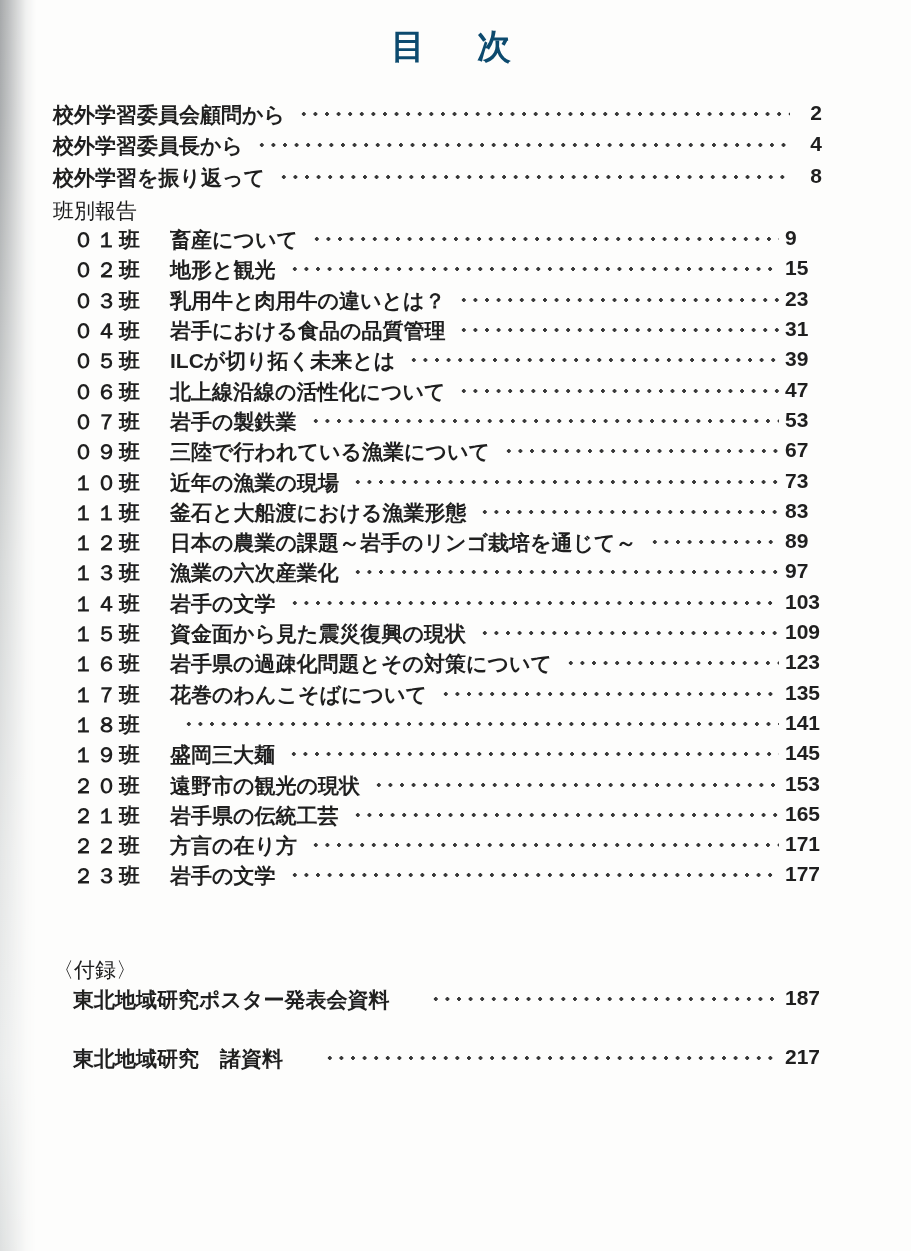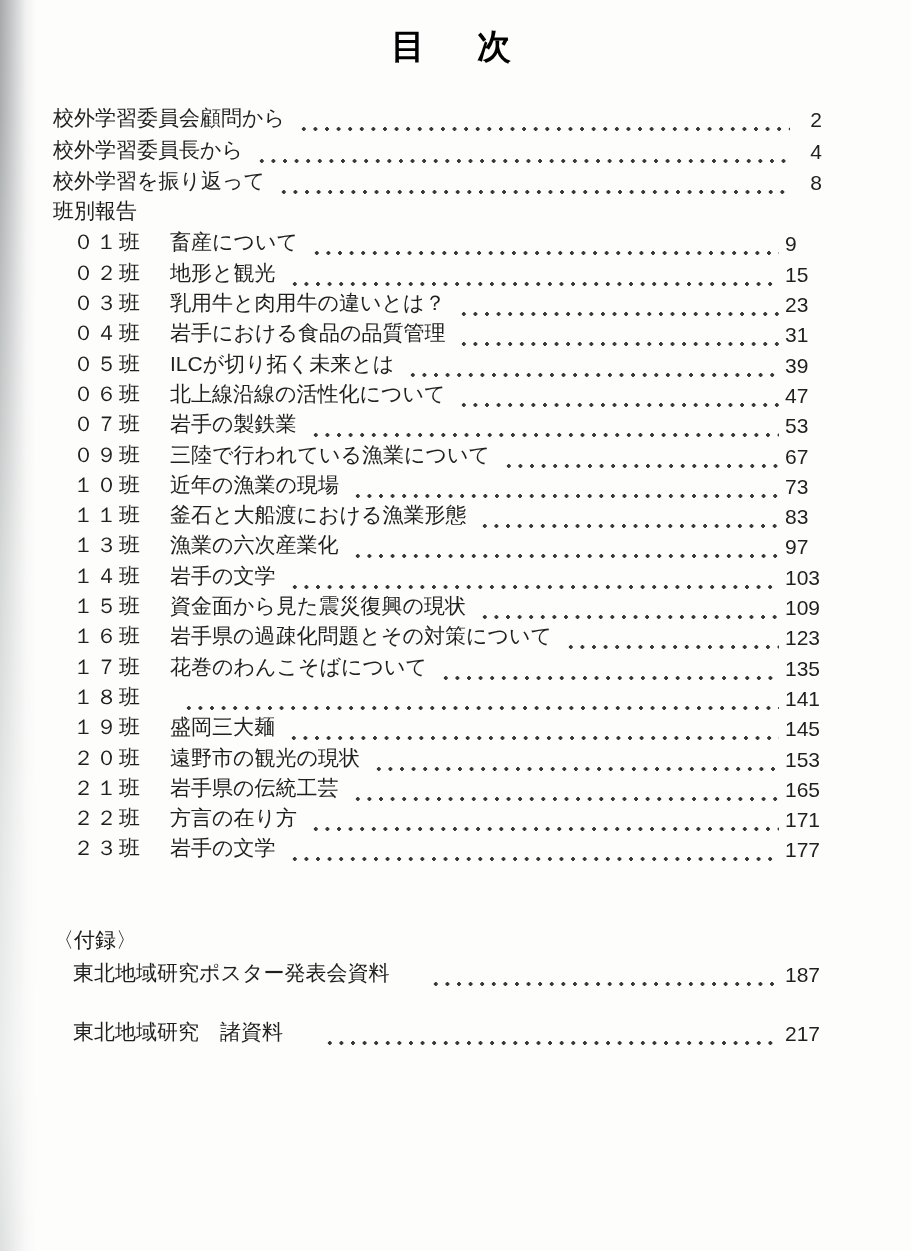--- a/index.html
+++ b/index.html
@@ -16,26 +16,26 @@
     background:linear-gradient(to bottom,
       #96999b 0%, #9b9ea0 9%, #b0b3b4 24%, #cdd0d0 45%,
       #dfe1e1 68%, #e6e8e8 85%, #d7dada 100%);
     -webkit-mask-image:linear-gradient(to right, rgba(0,0,0,.85) 0%, rgba(0,0,0,.45) 40%, rgba(0,0,0,.12) 72%, rgba(0,0,0,0) 100%);
             mask-image:linear-gradient(to right, rgba(0,0,0,.85) 0%, rgba(0,0,0,.45) 40%, rgba(0,0,0,.12) 72%, rgba(0,0,0,0) 100%);
   }
 
   .title-wrap { padding-top:24px; text-align:center; }
   .doc-title {
     display:inline-block; font-size:34px; line-height:44px;
-    font-weight:600; letter-spacing:9px; color:#000000;
+    font-weight:600; letter-spacing:9px; color:#0c4a6e;
   }
 
   .content { padding-left:53px; padding-right:89px; }
 
-  .row { display:flex; align-items:flex-end; font-size:21px; white-space:nowrap; }
+  .row { display:flex; align-items:flex-start; font-size:21px; white-space:nowrap;font-weight:bold; }
   .fm-row { height:31.4px; }
   .gr-row { height:30.3px; padding-left:20px; }
   .ap-row { height:31.4px; padding-left:20px; }
   .ap-row.second { margin-top:28px; }
 
   .fm-block { margin-top:33px; }
   .section-heading {
     height:31px; display:flex; align-items:center;
     font-size:21px; color:#1c1c1c;
   }
@@ -156,20 +156,26 @@
     <span class="num">73</span>
   </div>
 
   <div class="row gr-row">
     <span class="badge">１１班</span>
     <span class="gtitle">釜石と大船渡における漁業形態</span>
     <span class="leader"></span>
     <span class="num">83</span>
   </div>
 
+  <div class="row gr-row">
+    <span class="badge">１２班</span>
+    <span class="gtitle">日本の農業の課題～岩手のリンゴ栽培を通じて～</span>
+    <span class="leader"></span>
+    <span class="num">89</span>
+  </div>
 
   <div class="row gr-row">
     <span class="badge">１３班</span>
     <span class="gtitle">漁業の六次産業化</span>
     <span class="leader"></span>
     <span class="num">97</span>
   </div>
 
   <div class="row gr-row">
     <span class="badge">１４班</span>

